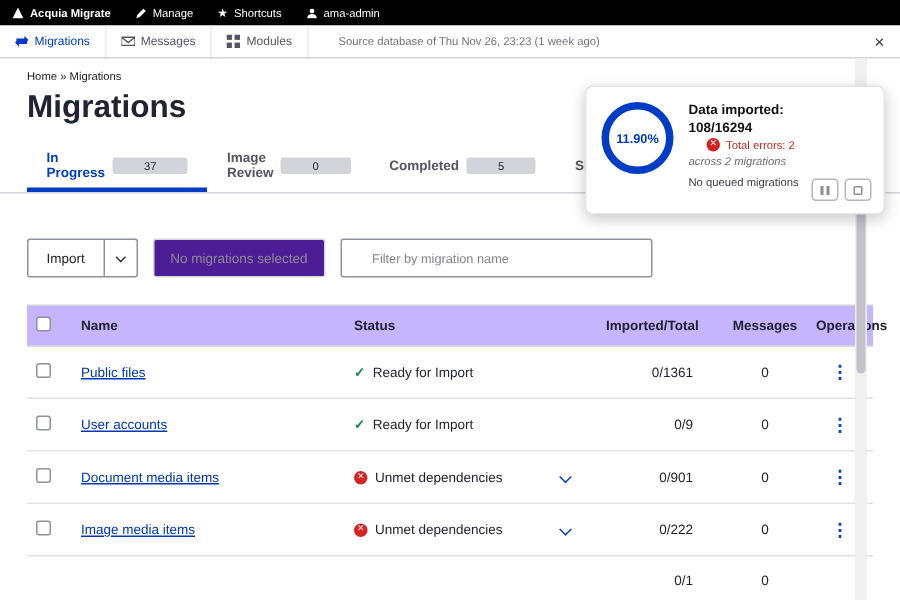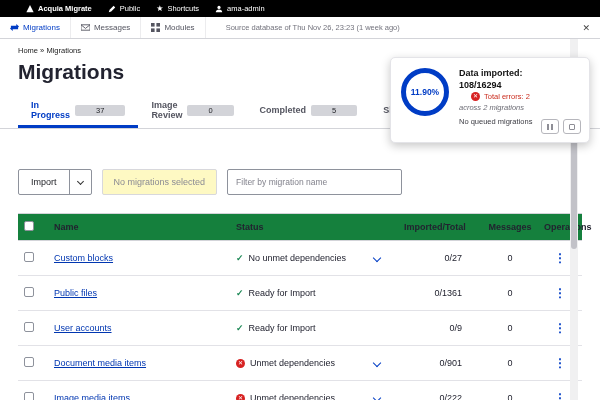--- a/index.html
+++ b/index.html
@@ -1,21 +1,21 @@
 <!DOCTYPE html>
 <html><head>
 <meta charset="utf-8">
 <style>
   * { box-sizing: border-box; margin: 0; padding: 0; }
   html,body { width:600px; height:400px; overflow:hidden; background:#fff;
     font-family:"Liberation Sans", sans-serif; color:#222330; }
 
   
   .admin-bar { height:17px; background:#000; color:#fff; display:flex; align-items:center;
-    padding:0 26px; gap:16px; font-size:7.5px; }
+    padding:0 8px; gap:16px; font-size:7.5px; }
   .admin-bar .brand { font-weight:bold; display:flex; align-items:center; gap:4px; }
   .admin-bar .abar-item { display:flex; align-items:center; gap:4px; cursor:default; }
   .abar-icon { width:8px; height:8px; fill:#fff; display:inline-block; }
   .star-glyph { font-size:8px; line-height:8px; }
 
   
   .toolbar { height:22px; background:#fff; border-bottom:1px solid #d3d4d9; display:flex;
     align-items:center; font-size:8px; color:#545560; }
   .tbar-item { display:flex; align-items:center; gap:4px; padding:0 10px; height:100%;
     border-right:1px solid #ececee; }
@@ -31,40 +31,40 @@
 
   
   .tabs { display:flex; border-bottom:1px solid #d3d4d9; padding:0 18px; }
   .tab { padding:6px 13px 8px; font-size:9px; font-weight:bold; color:#545560;
     display:flex; align-items:center; gap:5px; cursor:pointer; }
   .tab.active { color:#003cc5; box-shadow: inset 0 -3px 0 #003cc5; }
   .badge { background:#d3d4d9; color:#232429; border-radius:2px; padding:1px 21px;
     font-size:7.5px; font-weight:normal; }
 
   
-  .action-bar { display:flex; gap:10px; align-items:flex-end; padding:0 18px; margin-top:40px; }
+  .action-bar { display:flex; gap:10px; align-items:flex-end; padding:0 18px; margin-top:30px; }
   .import-btn { display:flex; align-items:stretch; border:1px solid #8e929c; border-radius:2px;
     background:#fff; font-size:9px; color:#232429; cursor:pointer; }
   .import-btn .seg { padding:7px 12px; display:flex; align-items:center; gap:6px; }
   .import-btn .caret-seg { border-left:1px solid #8e929c; padding:7px 8px; }
   .chev { display:inline-block; width:5px; height:5px; border-right:1.5px solid #003cc5;
     border-bottom:1.5px solid #003cc5; transform:rotate(45deg); }
   .chev.dark { border-color:#333; margin-top:-2px; }
-  .disabled-btn { background:#fef9c3; color:#8b8b94; border:1px solid #d8d8dc; border-radius:2px;
+  .disabled-btn { background:#4c1d95; color:#8b8b94; border:1px solid #d8d8dc; border-radius:2px;
     padding:7px 11px; font-size:9px; }
-  .filter-input { border:1px solid #8e929c; border-radius:2px; padding:7px 8px; font-size:8.5px;
-    width:175px; color:#232429; }
+  .filter-input { border:1px solid #8e929c; border-radius:2px; padding:7px 20px; font-size:8.5px;
+    width:208px; color:#232429; }
   .filter-input::placeholder { color:#82828c; }
 
   
   table { width:564px; margin:18px 18px 0; border-collapse:collapse; table-layout:fixed;
     font-size:9px; }
   col.c-check{width:30px} col.c-name{width:182px} col.c-status{width:168px}
   col.c-imp{width:84px} col.c-msg{width:56px} col.c-ops{width:44px}
-  thead th { background:#15803d; border-top:1px solid #d3d4d9; border-bottom:1px solid #d3d4d9;
+  thead th { background:#c4b5fd; border-top:1px solid #d3d4d9; border-bottom:1px solid #d3d4d9;
     text-align:left; padding:7px 6px; font-size:9px; color:#222330; }
   th.r, td.r { text-align:right; padding-right:20px; }
   th.c, td.c { text-align:center; }
   td { padding:11px 6px; border-bottom:1px solid #e2e2e7; vertical-align:middle; }
   .name-link { color:#0036b1; text-decoration:underline; cursor:pointer; }
   .st-wrap { display:flex; align-items:center; gap:5px; }
   .ok-icon { color:#1a8754; font-weight:bold; font-size:9px; }
   .err-icon { width:9px; height:9px; background:#d72222; border-radius:50%; color:#fff;
     font-size:6px; line-height:9px; text-align:center; display:inline-block; flex:0 0 9px; }
   .st-chev { margin-left:auto; margin-right:12px; width:6px; height:6px; cursor:pointer; }
@@ -104,21 +104,21 @@
   <span class="brand">
     <svg class="abar-icon" viewBox="0 0 10 10">
         <path d="M5 0L9.5 9h-9z"></path>
       </svg>
     <span>Acquia Migrate</span>
   </span>
   <span class="abar-item">
     <svg class="abar-icon" viewBox="0 0 10 10">
         <path d="M1 9l1-3 5-5 2 2-5 5z"></path>
       </svg>
-    <span>Public</span>
+    <span>Manage</span>
   </span>
   <span class="abar-item">
     <span class="star-glyph">★</span>
     <span>Shortcuts</span>
   </span>
   <span class="abar-item">
     <svg class="abar-icon" viewBox="0 0 10 10">
         <circle cx="5" cy="3" r="2"></circle>
         <path d="M1 9c0-2.2 1.8-3.5 4-3.5S9 6.8 9 9z"></path>
       </svg>
@@ -209,34 +209,20 @@
       <th>Name</th>
       <th>Status</th>
       <th class="r">Imported/Total</th>
       <th class="c">Messages</th>
       <th class="c">Operations</th>
     </tr>
   </thead>
   <tbody>
     <tr>
       <td><span class="cbox"></span></td>
-      <td><a href="#" class="name-link">Custom blocks</a></td>
-      <td>
-          <div class="st-wrap">
-        <span class="ok-icon">✓</span>
-        <span>No unmet dependencies</span>
-        <i class="chev st-chev"></i>
-      </div>
-        </td>
-      <td class="r">0/27</td>
-      <td class="c">0</td>
-      <td class="c"><button class="kebab">⋮</button></td>
-    </tr>
-    <tr>
-      <td><span class="cbox"></span></td>
       <td><a href="#" class="name-link">Public files</a></td>
       <td>
           <div class="st-wrap">
         <span class="ok-icon">✓</span>
         <span>Ready for Import</span>
       </div>
         </td>
       <td class="r">0/1361</td>
       <td class="c">0</td>
       <td class="c"><button class="kebab">⋮</button></td>

